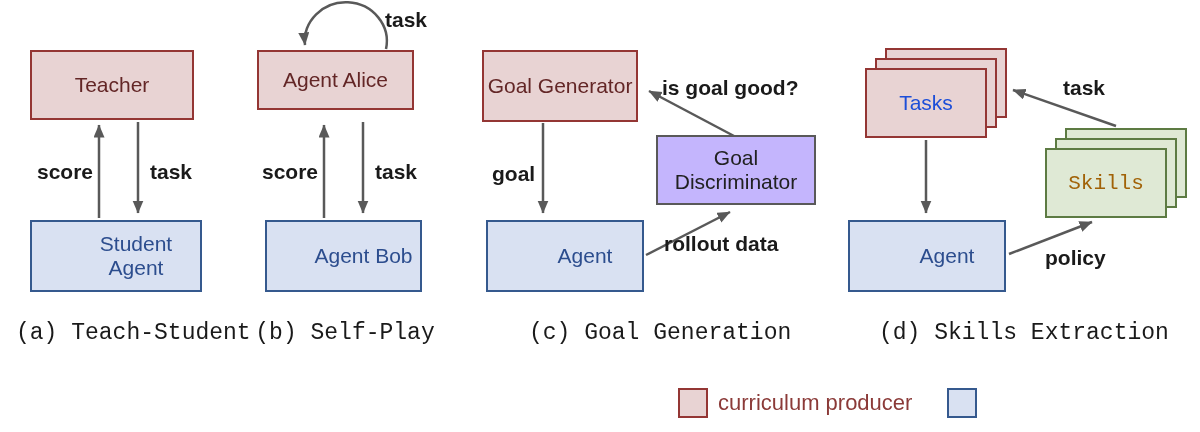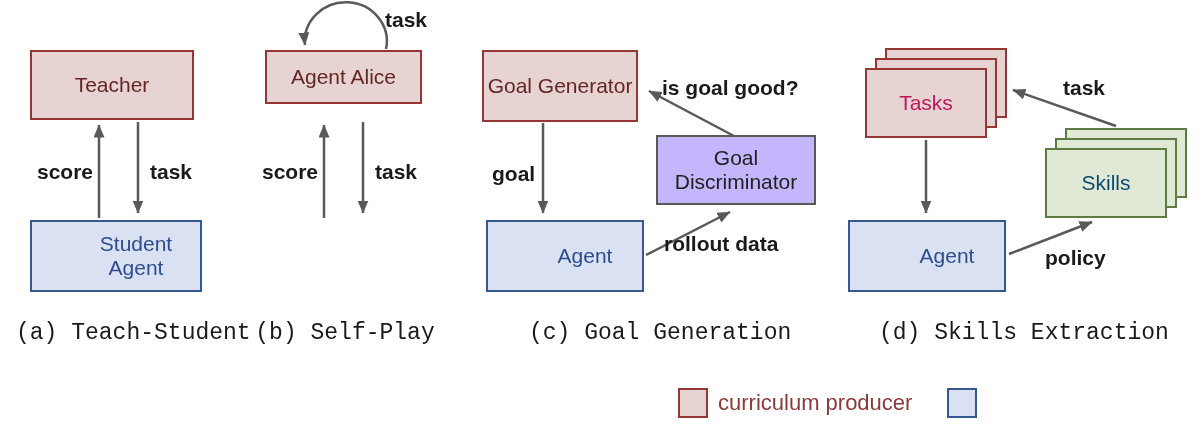--- a/index.html
+++ b/index.html
@@ -15,22 +15,22 @@
   .node.red{background:#e8d3d3;border:2.5px solid #943634;color:#632626;}
   .node.blue{background:#d9e1f2;border:2.5px solid #35598e;color:#2c4d8e;padding-left:40px;}
   .node.gray{background:#c4b5fd;border:2.5px solid #595959;color:#212121;}
   .card{position:absolute;box-sizing:border-box;}
   .card.red{background:#e8d3d3;border:2.5px solid #943634;}
   .card.green{background:#dfe9d5;border:2.5px solid #5d7b43;}
   .card-label{
     position:absolute;display:flex;align-items:center;justify-content:center;
     font-size:21px;
   }
-  .card-label.red{color:#be185d;}
-  .card-label.green{color:#0c4a6e;}
+  .card-label.red{color:#1d4ed8;}
+  .card-label.green{color:#a16207;font-family:Liberation Mono, monospace;}
   .edge-label{position:absolute;font-size:21px;color:#1a1a1a;white-space:nowrap;font-weight:bold;}
   .caption{
     position:absolute;font-size:23px;color:#1a1a1a;text-align:center;white-space:nowrap;font-family:Liberation Mono, monospace;
   }
   .legend-swatch{position:absolute;box-sizing:border-box;width:30px;height:30px;}
   .legend-swatch.red{background:#e8d3d3;border:2.5px solid #943634;}
   .legend-swatch.blue{background:#d9e1f2;border:2.5px solid #35598e;}
   .legend-label{position:absolute;font-size:22px;line-height:30px;white-space:nowrap;text-align:right;}
   .legend-label.red{color:#8b3a38;}
   .legend-label.blue{color:#2e5395;}
@@ -66,22 +66,25 @@
   <div class="node red" style="left:30px;top:50px;width:164px;height:70px">
     <span>Teacher</span>
   </div>
   <div class="node blue" style="left:30px;top:220px;width:172px;height:72px">
     <span>Student Agent</span>
   </div>
   <div class="edge-label" style="left:37px;top:160px">score</div>
   <div class="edge-label" style="left:150px;top:160px">task</div>
   <div class="caption" style="left:16px;top:320px;width:200px">(a) Teach-Student</div>
 
-  <div class="node red" style="left:265px;top:50px;width:157px;height:54px">
+  <div class="node red" style="left:257px;top:50px;width:157px;height:60px">
     <span>Agent Alice</span>
+  </div>
+  <div class="node blue" style="left:265px;top:220px;width:157px;height:72px">
+    <span>Agent Bob</span>
   </div>
   <div class="edge-label" style="left:385px;top:8px">task</div>
   <div class="edge-label" style="left:262px;top:160px">score</div>
   <div class="edge-label" style="left:375px;top:160px">task</div>
   <div class="caption" style="left:245px;top:320px;width:200px">(b) Self-Play</div>
 
   <div class="node red" style="left:482px;top:50px;width:156px;height:72px;padding:0 2px">
     <span>Goal Generator</span>
   </div>
   <div class="node gray" style="left:656px;top:135px;width:160px;height:70px;padding:0 8px">

